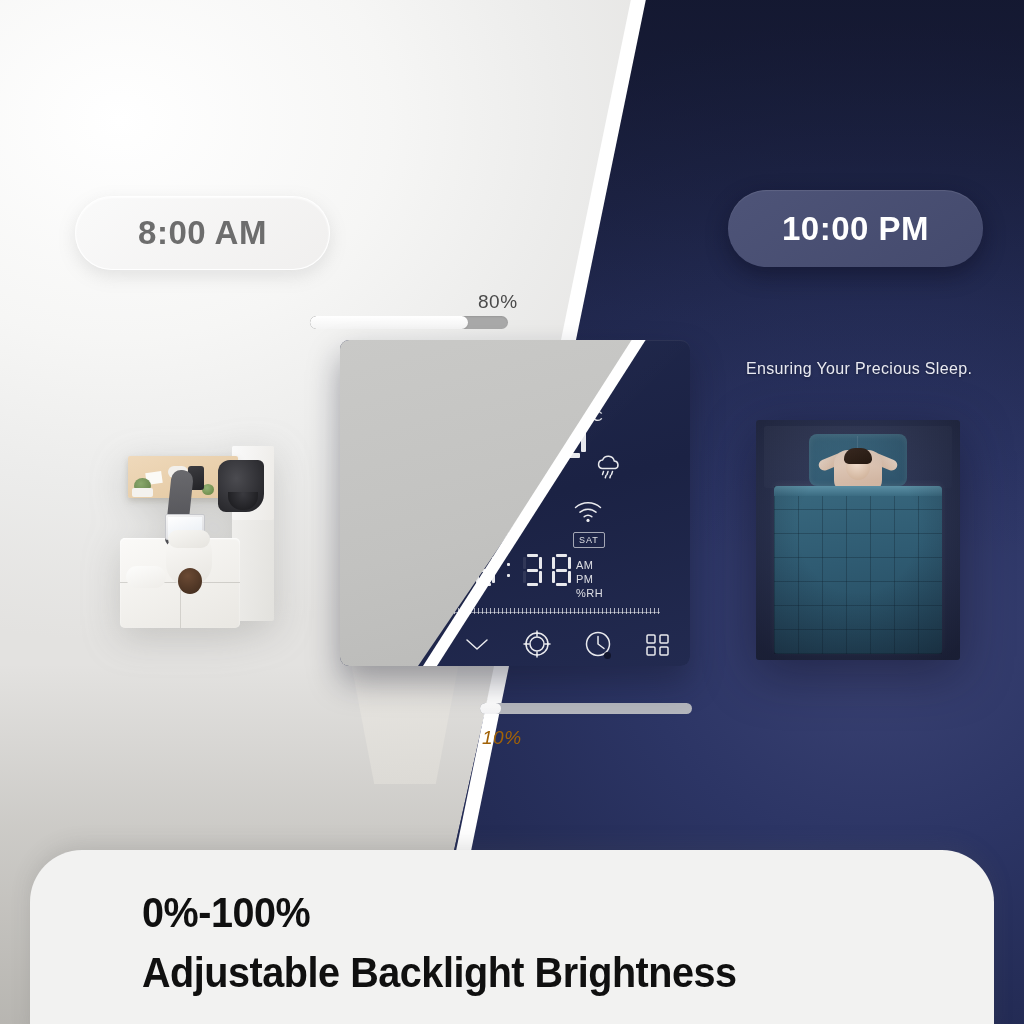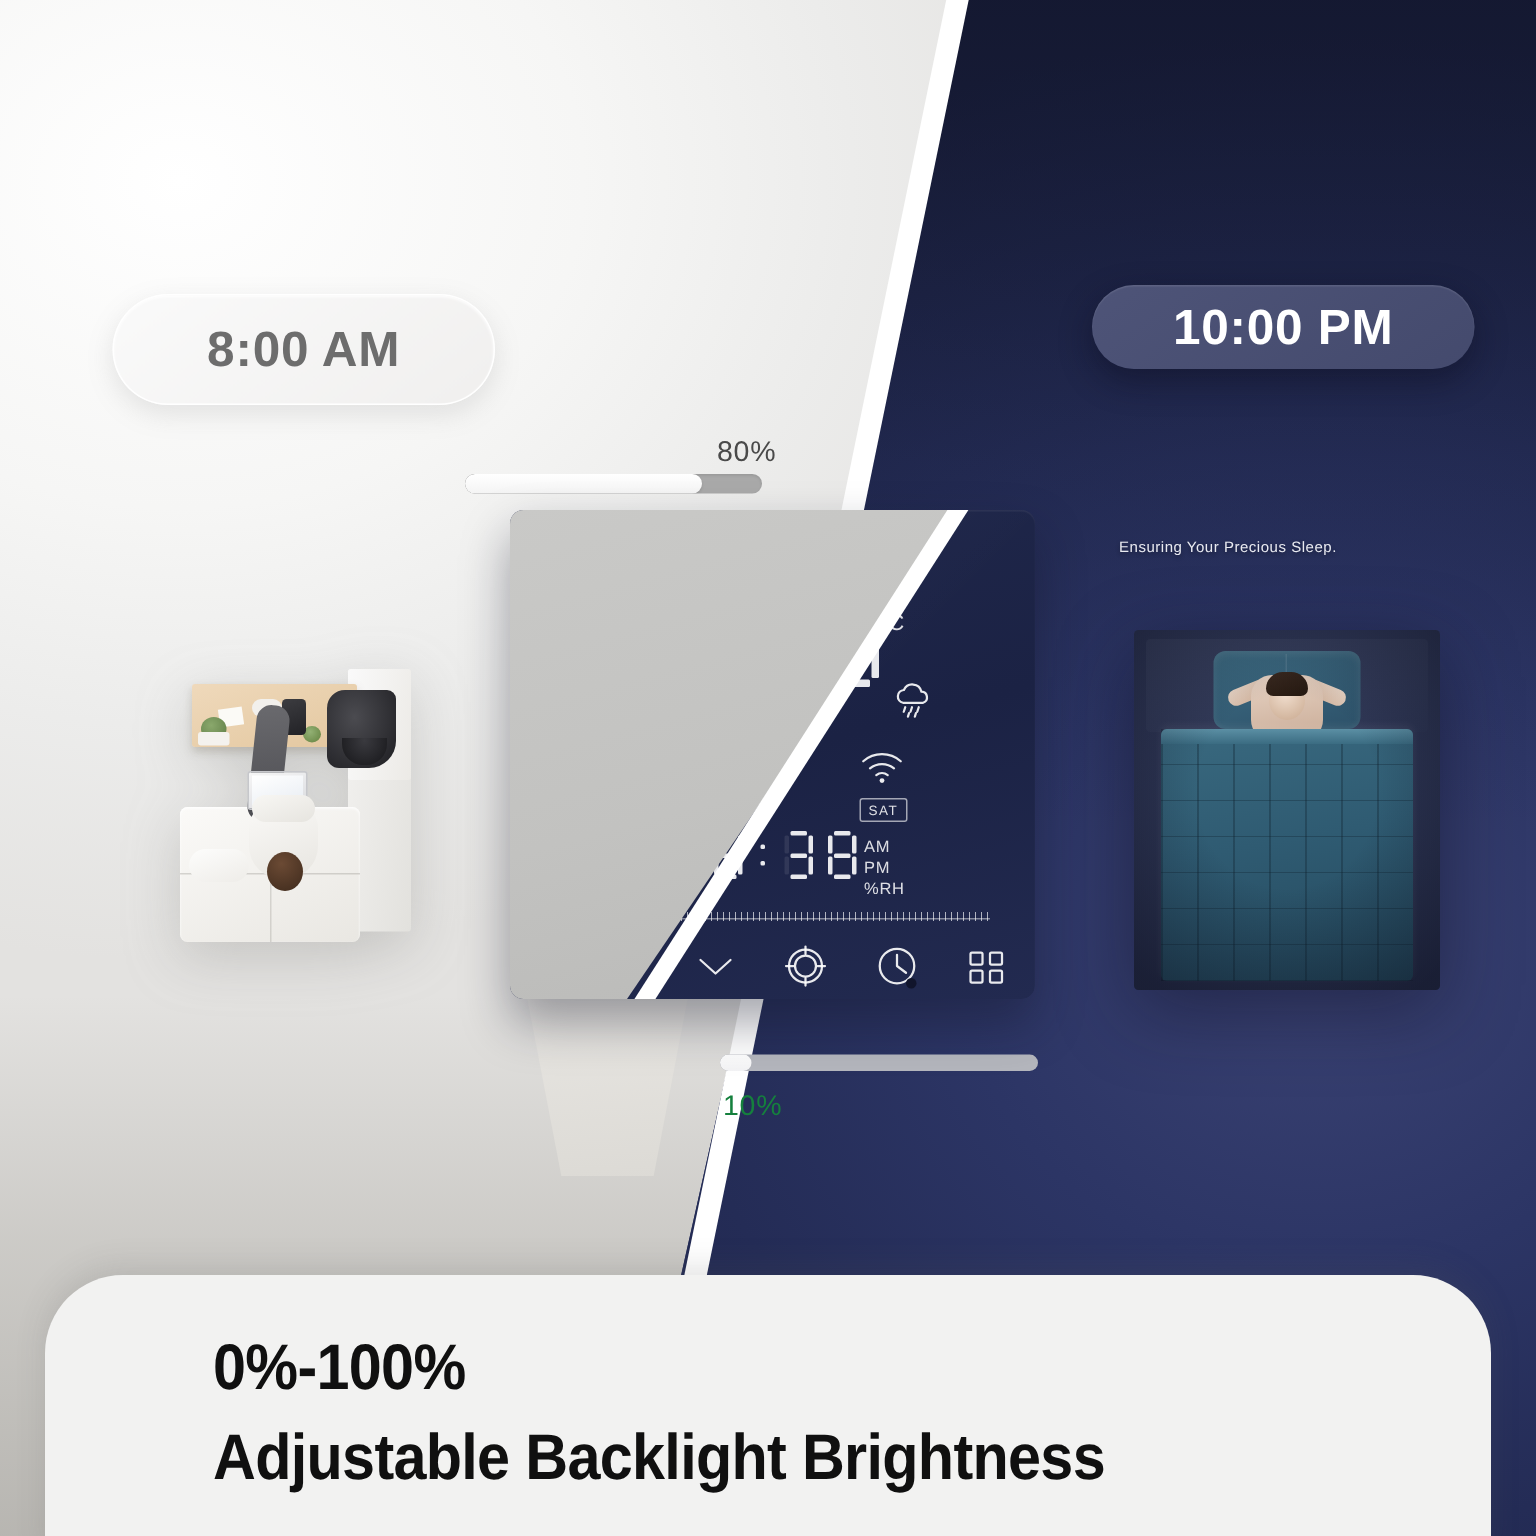--- a/index.html
+++ b/index.html
@@ -57,21 +57,21 @@
     border-radius:999px; font-weight:bold; letter-spacing:.5px; white-space:nowrap;
   }
   .badge-day{
     left:75px; top:196px; width:255px; height:74px;
     background:linear-gradient(145deg,#fafafa,#f0efee);
     border:1px solid rgba(255,255,255,.95);
     box-shadow: 0 6px 18px rgba(120,120,120,.18), inset 0 1px 2px rgba(255,255,255,.9);
     color:#6d6d6d; font-size:33px;
   }
   .badge-night{
-    left:728px; top:190px; width:255px; height:56px;
+    left:728px; top:190px; width:255px; height:77px;
     background:linear-gradient(145deg,#4e5478,#444a6d);
     box-shadow: 0 8px 22px rgba(10,12,28,.45), inset 0 1px 1px rgba(255,255,255,.10);
     color:#ffffff; font-size:33px;
   }
 
   
   .slider-wrap{ position:absolute; }
   .slider-label{ position:absolute; font-size:19px; letter-spacing:.5px;text-align:right; }
 
   .slider-day{ left:310px; top:316px; width:198px; }
@@ -91,26 +91,26 @@
   .slider-night{ left:480px; top:703px; width:212px; }
   .slider-night .track{
     width:100%; height:11px; border-radius:999px;
     background:#b4b6bd;
     overflow:hidden;
   }
   .slider-night .fill{
     height:100%; border-radius:999px;
     background:linear-gradient(180deg,#ffffff,#f2f2f4);
   }
-  .label-night{ left:482px; top:727px; color:#15803d; }
+  .label-night{ left:482px; top:727px; color:#a16207;font-style:italic; }
 
   
   .tagline{
     position:absolute; left:746px; top:360px;
-    color:#e9eaf1; font-size:10px; letter-spacing:.35px;
+    color:#e9eaf1; font-size:16px; letter-spacing:.35px;
     text-shadow:0 1px 3px rgba(0,0,0,.35);
   }
 
   
   .photo-desk{
     position:absolute; left:106px; top:430px; width:176px; height:200px;
     filter: drop-shadow(0 10px 18px rgba(120,118,114,.28));
   }
   .pd{ position:absolute; }
   .pd-wallR{ left:126px; top:16px; width:42px; height:175px;

